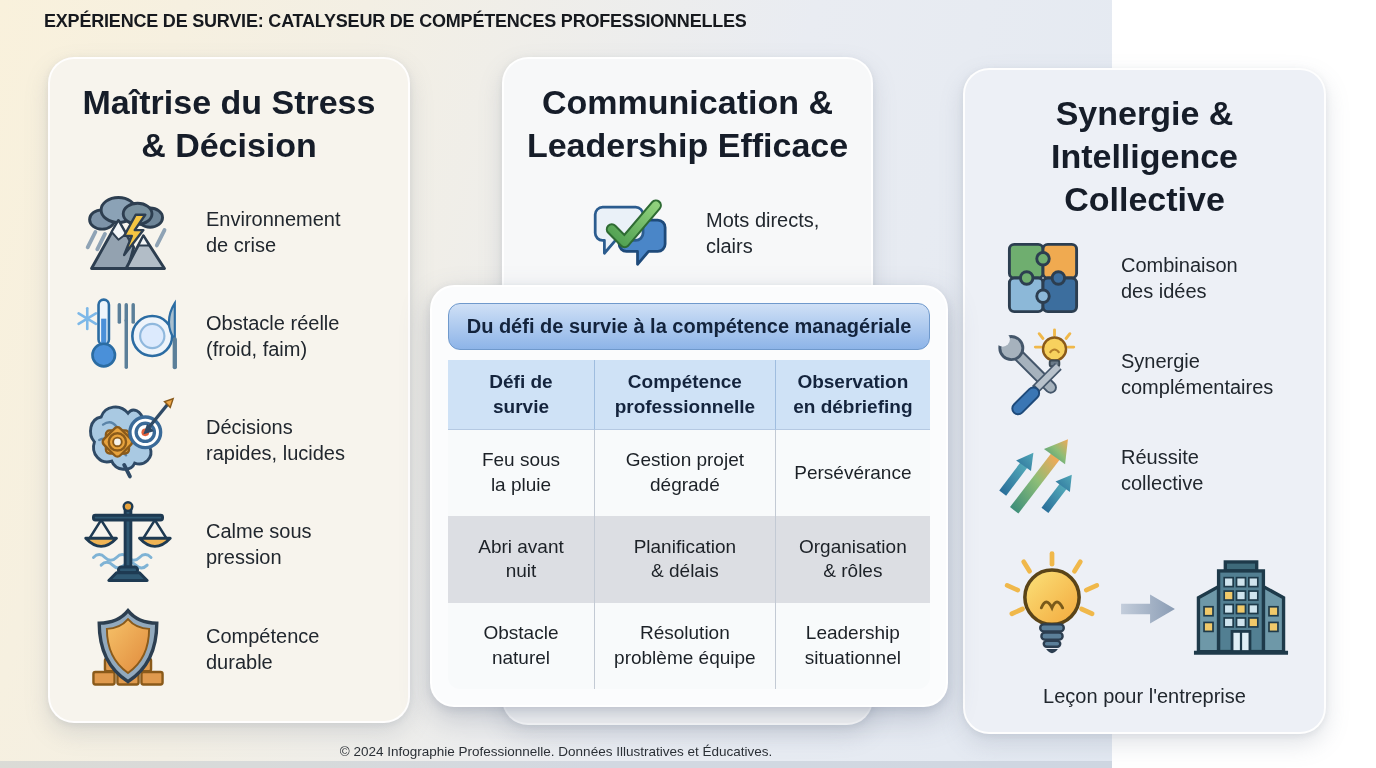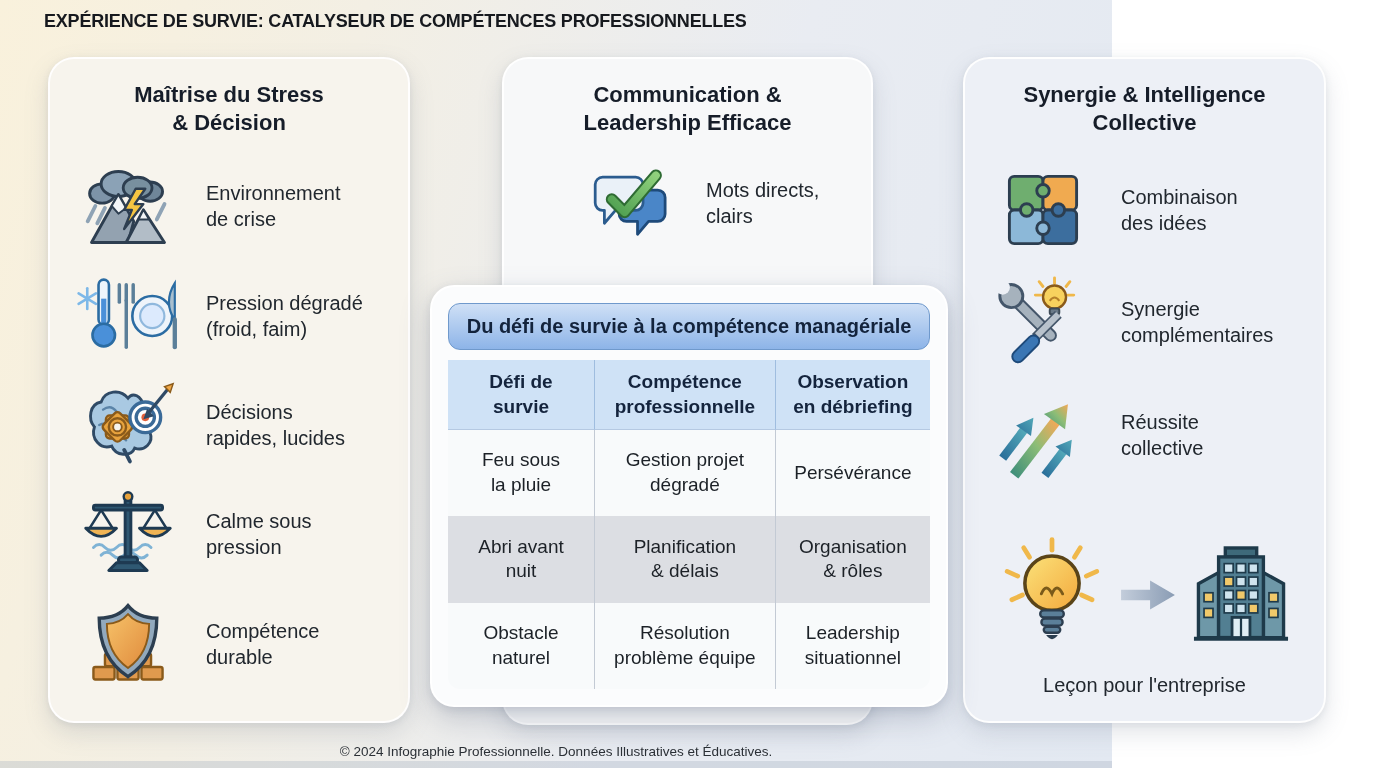--- a/index.html
+++ b/index.html
@@ -9,23 +9,23 @@
   #stage:after{content:"";position:absolute;left:0;right:0;bottom:0;height:7px;background:rgba(170,180,195,.35);}
 
   .page-title{position:absolute;left:44px;top:11px;font-size:18px;font-weight:bold;
     letter-spacing:-0.2px;color:#16191e;}
 
   .card{position:absolute;border-radius:26px;box-sizing:border-box;display:flex;flex-direction:column;
     border:2px solid rgba(255,255,255,.9);
     box-shadow:0 10px 24px rgba(110,120,140,.20),0 2px 6px rgba(110,120,140,.12);}
   #card-stress{left:48px;top:57px;width:362px;height:666px;background:#f7f4ed;}
   #card-comm{left:502px;top:57px;width:371px;height:668px;background:#f7f8f9;}
-  #card-synergy{left:963px;top:57px;width:363px;height:666px;background:#edf0f6;}
-
-  .card h2{margin:22px 10px 4px;text-align:center;font-size:22px;line-height:1.27;
+  #card-synergy{left:963px;top:68px;width:363px;height:666px;background:#edf0f6;}
+
+  .card h2{margin:22px 10px 4px;text-align:center;font-size:34px;line-height:1.27;
     color:#161d29;white-space:pre-line;font-weight:bold;}
 
   .items{flex:1;display:flex;flex-direction:column;justify-content:space-evenly;padding:4px 6px 16px 26px;}
   .item{display:flex;align-items:center;gap:26px;}
   .item .icon{width:104px;height:96px;flex:none;display:flex;align-items:center;justify-content:center;}
   .item .icon svg{width:100%;height:100%;}
   .item .label{font-size:20px;line-height:1.3;color:#21272e;white-space:pre-line;}
 
   #card-comm .items{justify-content:flex-start;padding-left:80px;padding-top:16px;}
   #card-comm .item .icon{width:96px;height:92px;}
@@ -108,21 +108,21 @@
               <line x1="58" y1="14" x2="58" y2="32"></line>
               <line x1="66" y1="14" x2="66" y2="34"></line>
               <line x1="58" y1="32" x2="58" y2="86"></line>
             </g>
             <circle cx="88" cy="50" r="23" fill="#eef4fa" stroke="#2b6ca3" stroke-width="3"></circle>
             <circle cx="88" cy="50" r="14" fill="#dceafd" stroke="#8fb8dd" stroke-width="2.5"></circle>
             <path d="M114,12 c-9,14 -9,30 0,42 z" fill="#a9bfcf" stroke="#2b6ca3" stroke-width="2.5"></path>
             <line x1="114" y1="54" x2="114" y2="86" stroke="#5b7f99" stroke-width="5" stroke-linecap="round"></line>
           </svg>
         </span>
-        <span class="label">Pression dégradé
+        <span class="label">Obstacle réelle
 (froid, faim)</span>
       </div>
 
       <div class="item">
         <span class="icon">
           <svg viewBox="0 0 100 100">
             <path d="M50,22 C42,12 26,14 22,26 C10,28 8,44 15,52 C11,64 21,76 33,72 C37,82 53,84 57,74 C67,78 77,68 73,58 C82,50 78,32 66,30 C64,20 55,15 50,22 Z" fill="#a9c9e2" stroke="#2f4a66" stroke-width="3"></path>
             <path d="M46,76 L52,88" stroke="#2f4a66" stroke-width="4" fill="none" stroke-linecap="round"></path>
             <path d="M24,34 q8,-6 14,2 M20,50 q8,-4 14,4 M36,64 q8,-4 12,2" fill="none" stroke="#5b84a8" stroke-width="2.5" stroke-linecap="round"></path>
             <g fill="#e8a33d" stroke="#8a5a1a" stroke-width="2.5">

